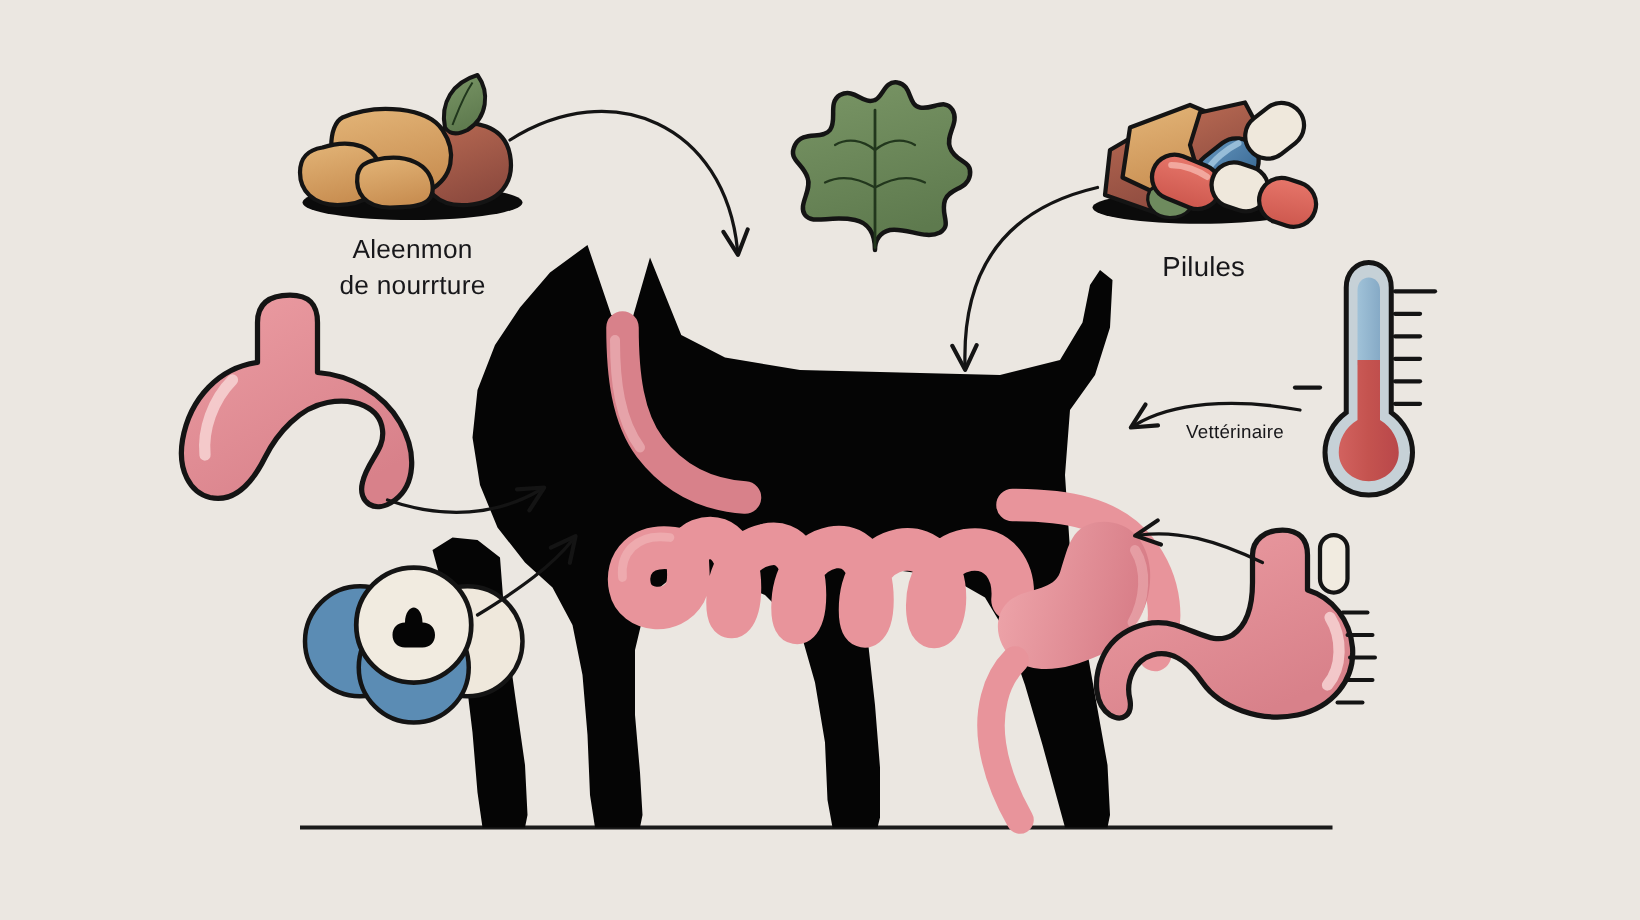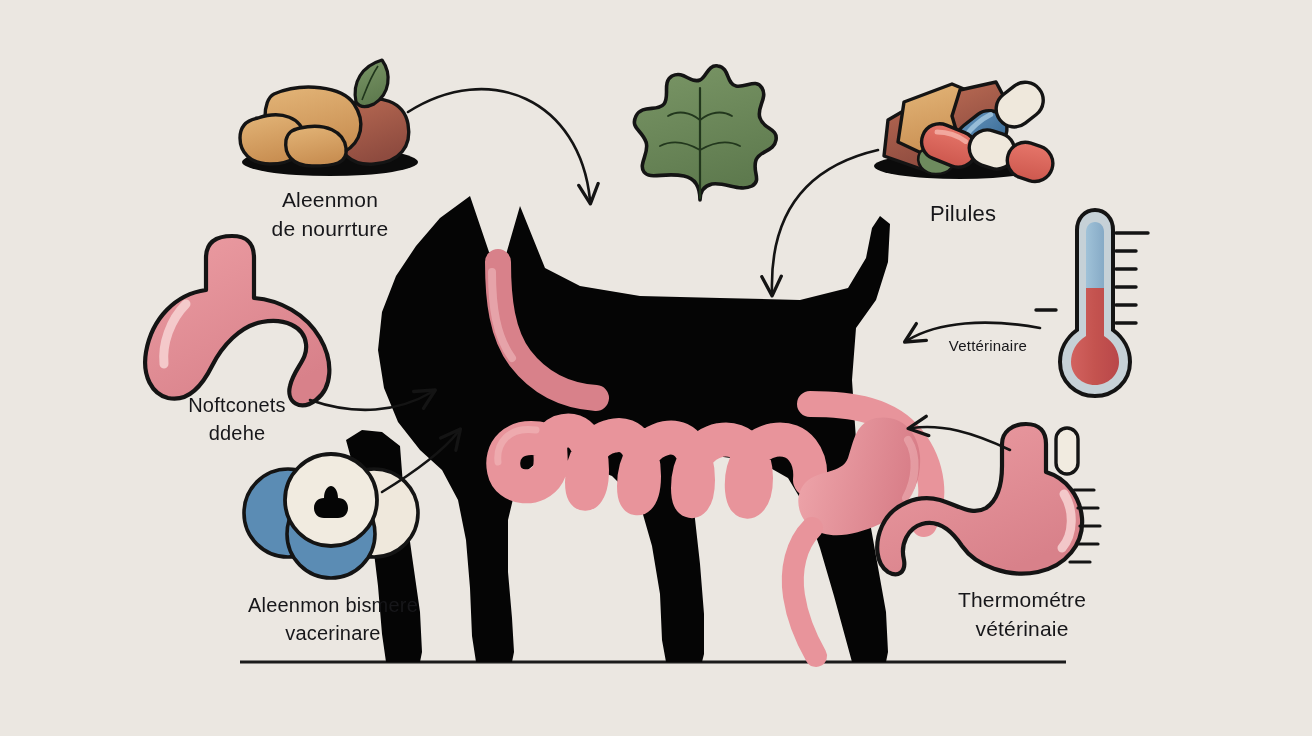--- a/index.html
+++ b/index.html
@@ -372,24 +372,18 @@
       <path d="M1010,450 C972,432 942,424 912,428" marker-end="url(#arrowHead)"></path>
     </g>
   </svg>
 
   <div class="label" style="left:330px; top:186px; font-size:21px;">Aleenmon
 de nourrture</div>
 
 
   <div class="label" style="left:963px; top:199px; font-size:22px;">Pilules</div>
 
-  <div class="label" style="left:237px; top:392px; font-size:20px;">Noftconets
-ddehe</div>
-
-  <div class="label" style="left:333px; top:592px; font-size:20px;">Aleenmon bismere
-vacerinare</div>
+
 
   <div class="label" style="left:988px; top:336px; font-size:15px;">Vettérinaire</div>
 
-  <div class="label" style="left:1022px; top:586px; font-size:21px;">Thermométre
-vétérinaie</div>
 
 </div>
 
 </body></html>

